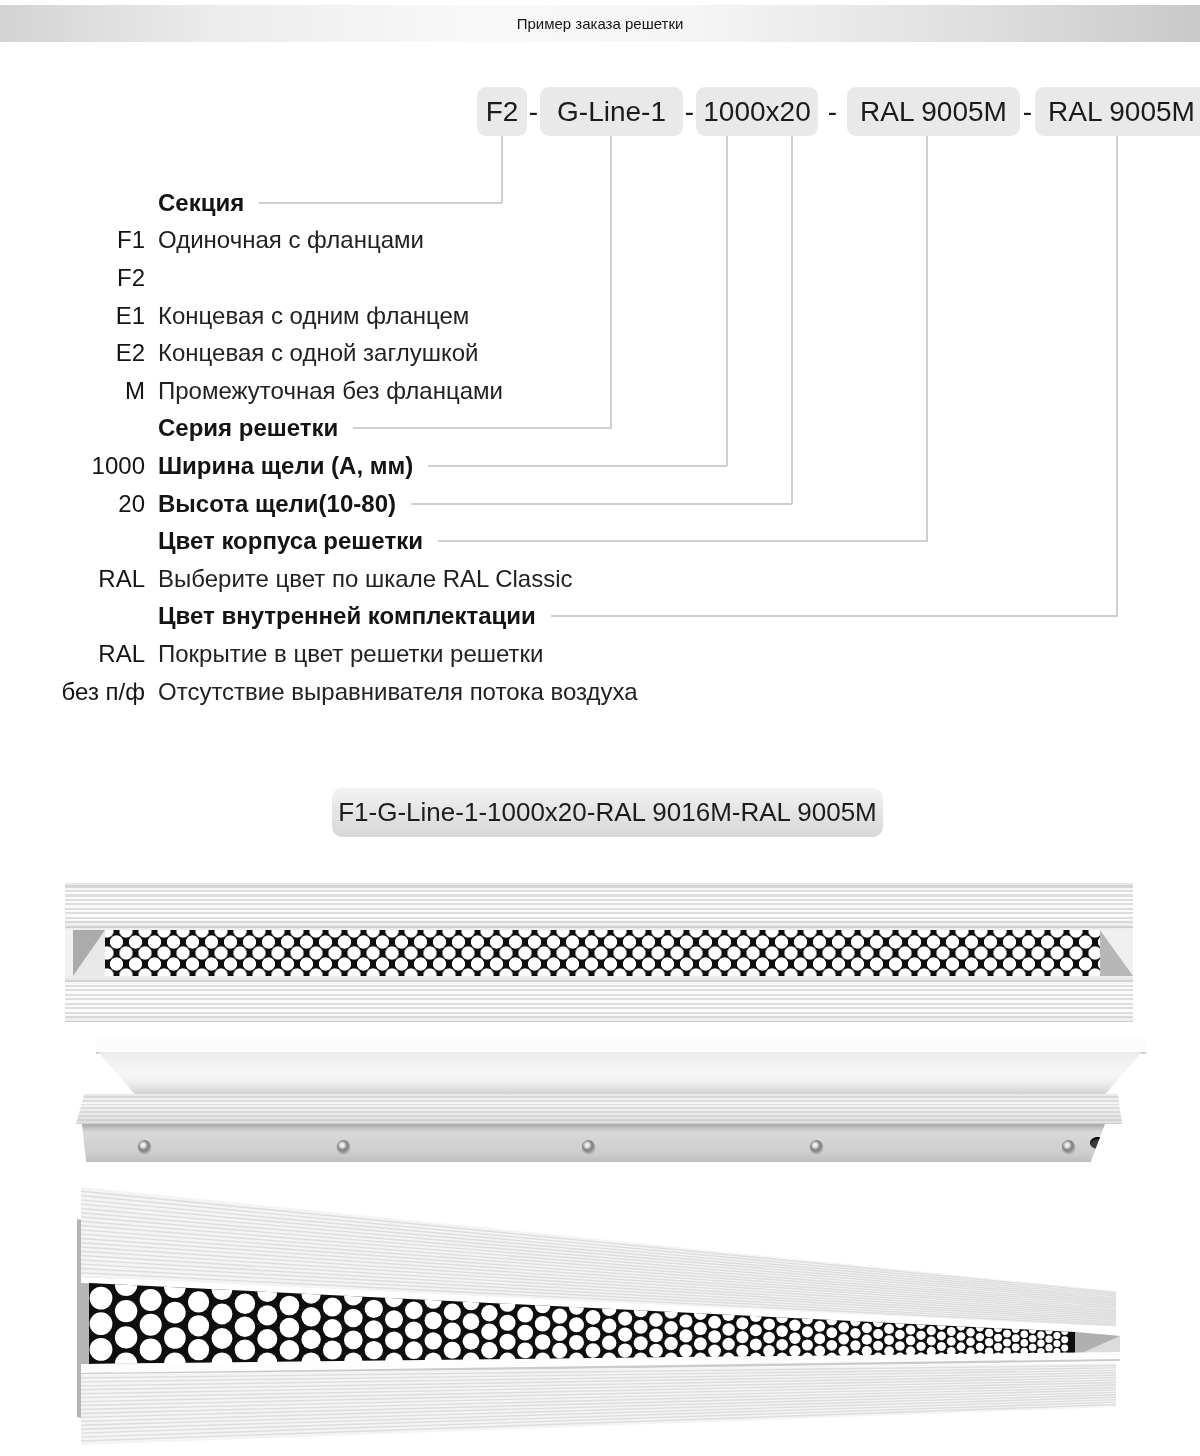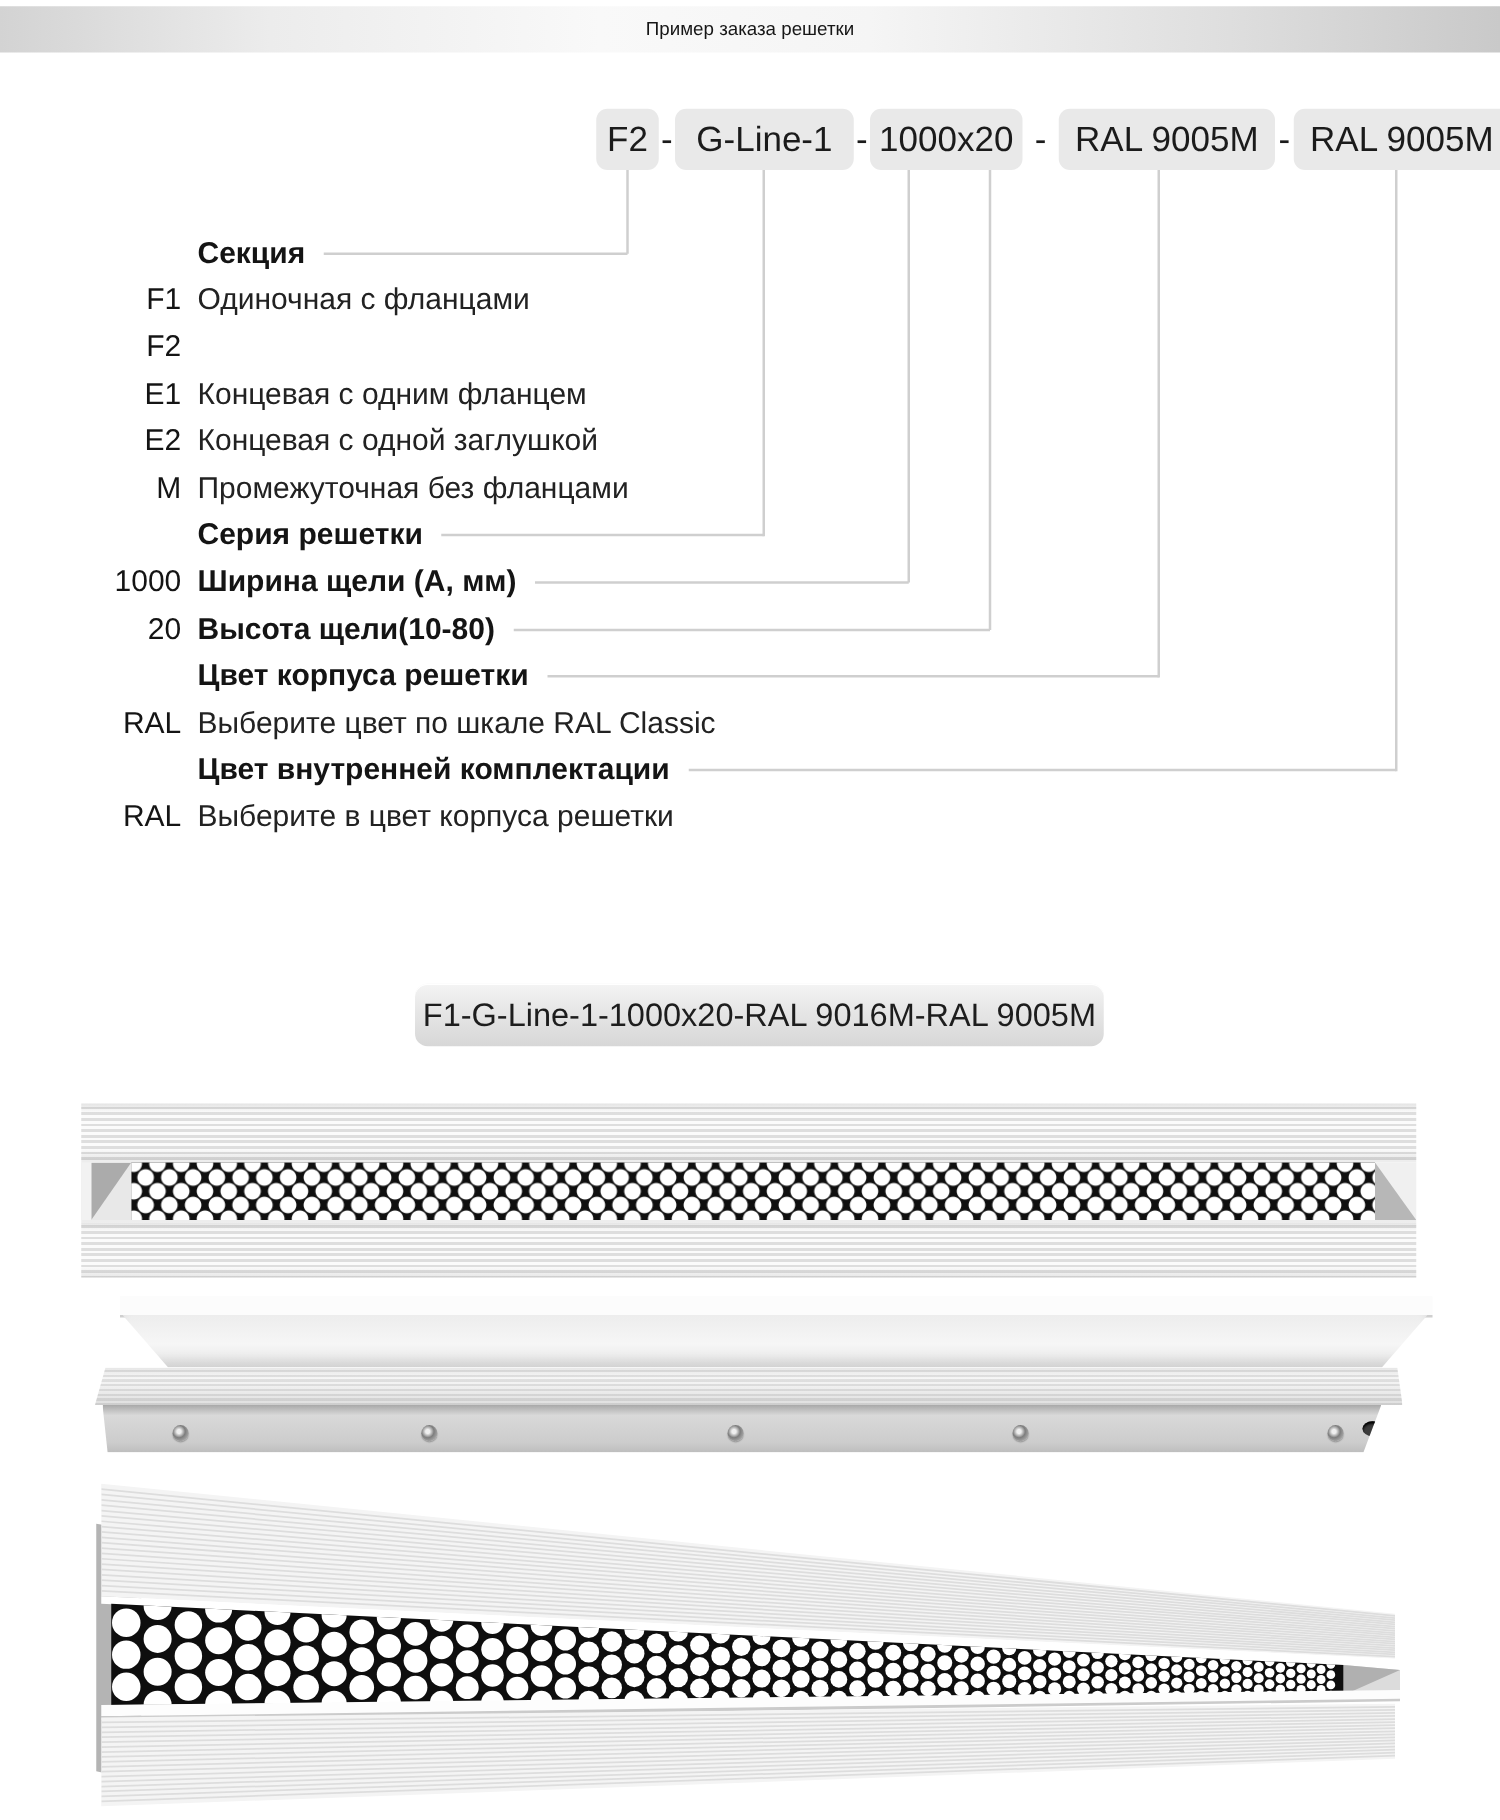--- a/index.html
+++ b/index.html
@@ -164,21 +164,25 @@
       <span class="key">RAL</span>
       <span class="txt">Выберите цвет по шкале RAL Classic</span>
     </div>
     <div class="row hdr">
       <span class="key"></span>
       <span class="txt">Цвет внутренней комплектации</span>
       <span class="lead" style="margin-right:83px;"></span>
     </div>
     <div class="row">
       <span class="key">RAL</span>
-      <span class="txt">Выберите в цвет корпуса решетки</span>
+      <span class="txt">Покрытие в цвет решетки решетки</span>
+    </div>
+    <div class="row">
+      <span class="key">без п/ф</span>
+      <span class="txt">Отсутствие выравнивателя потока воздуха</span>
     </div>
   </div>
 
   <div class="example-box">F1-G-Line-1-1000x20-RAL 9016M-RAL 9005M</div>
 
   <div class="fig1">
     <div class="band-top ribbed"></div>
     <div class="strip-row">
       <div class="capL"></div>
       <div class="perf"></div>

